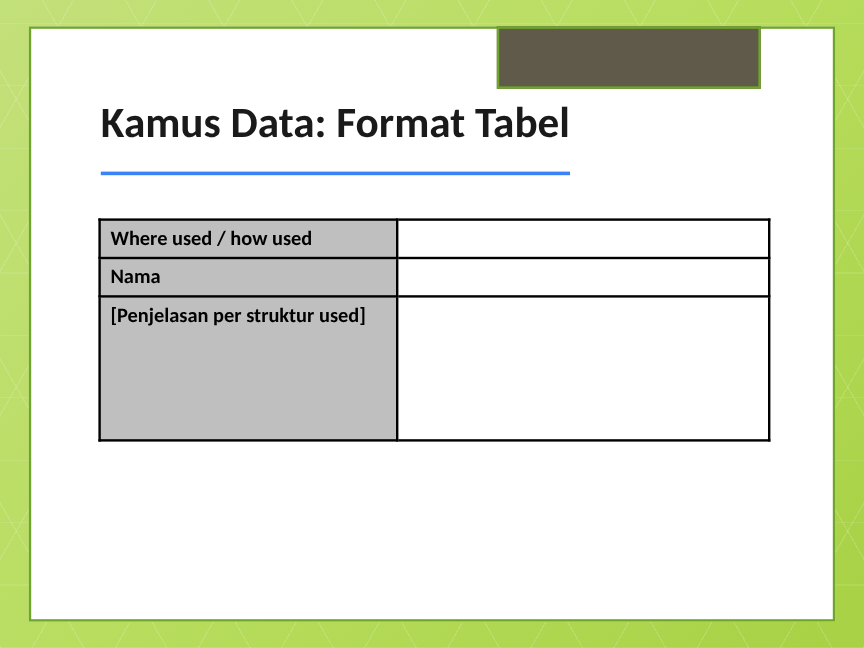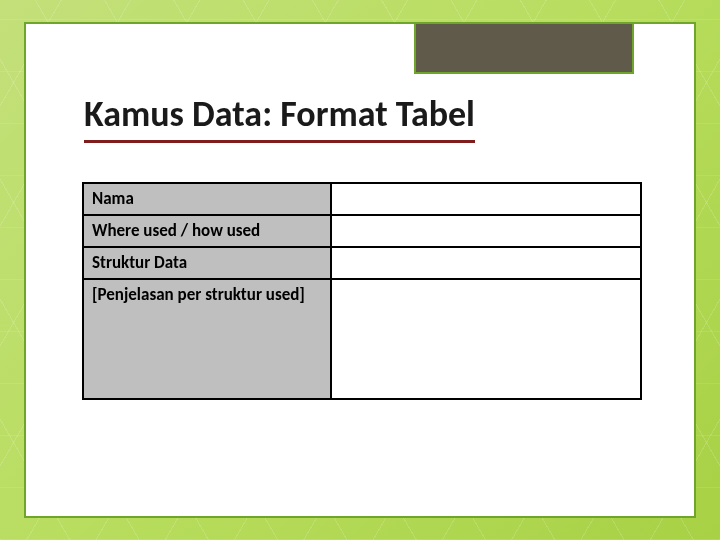--- a/index.html
+++ b/index.html
@@ -31,26 +31,26 @@
   .corner-tab {
     position:absolute;
     top:-2px; right:60px;
     width:220px; height:52px;
     background:#5f5a4a;
     border:2px solid #6fa52a;
     box-sizing:border-box;
   }
   .title {
     position:absolute;
-    left:58px; top:68px;
+    left:58px; top:56px;
     font-size:36px;
     font-weight:bold;
     color:#1a1a1a;
-    border-bottom:3px solid #7f1d1d;
-    padding-bottom:4px;
+    border-bottom:3px solid #3b82f6;
+    padding-bottom:19px;
   }
   table.dict {
     position:absolute;
     left:56px; top:158px;
     border-collapse:collapse;
     width:560px;
   }
   table.dict td {
     border:2px solid #000;
     padding:4px 8px;
@@ -69,29 +69,25 @@
 <div class="pattern"></div>
 
 <div class="slide">
   <div class="corner-tab"></div>
 
   <div class="title">Kamus Data: Format Tabel</div>
 
   <table class="dict">
     <tbody>
         <tr>
-      <td class="label">Nama</td>
-      <td class="value"></td>
-    </tr>
-    <tr>
       <td class="label">Where used / how used</td>
       <td class="value"></td>
     </tr>
     <tr>
-      <td class="label">Struktur Data</td>
+      <td class="label">Nama</td>
       <td class="value"></td>
     </tr>
     <tr class="tall">
       <td class="label">[Penjelasan per struktur used]</td>
       <td class="value"></td>
     </tr>
   </tbody>
     </table>
 </div>
 

